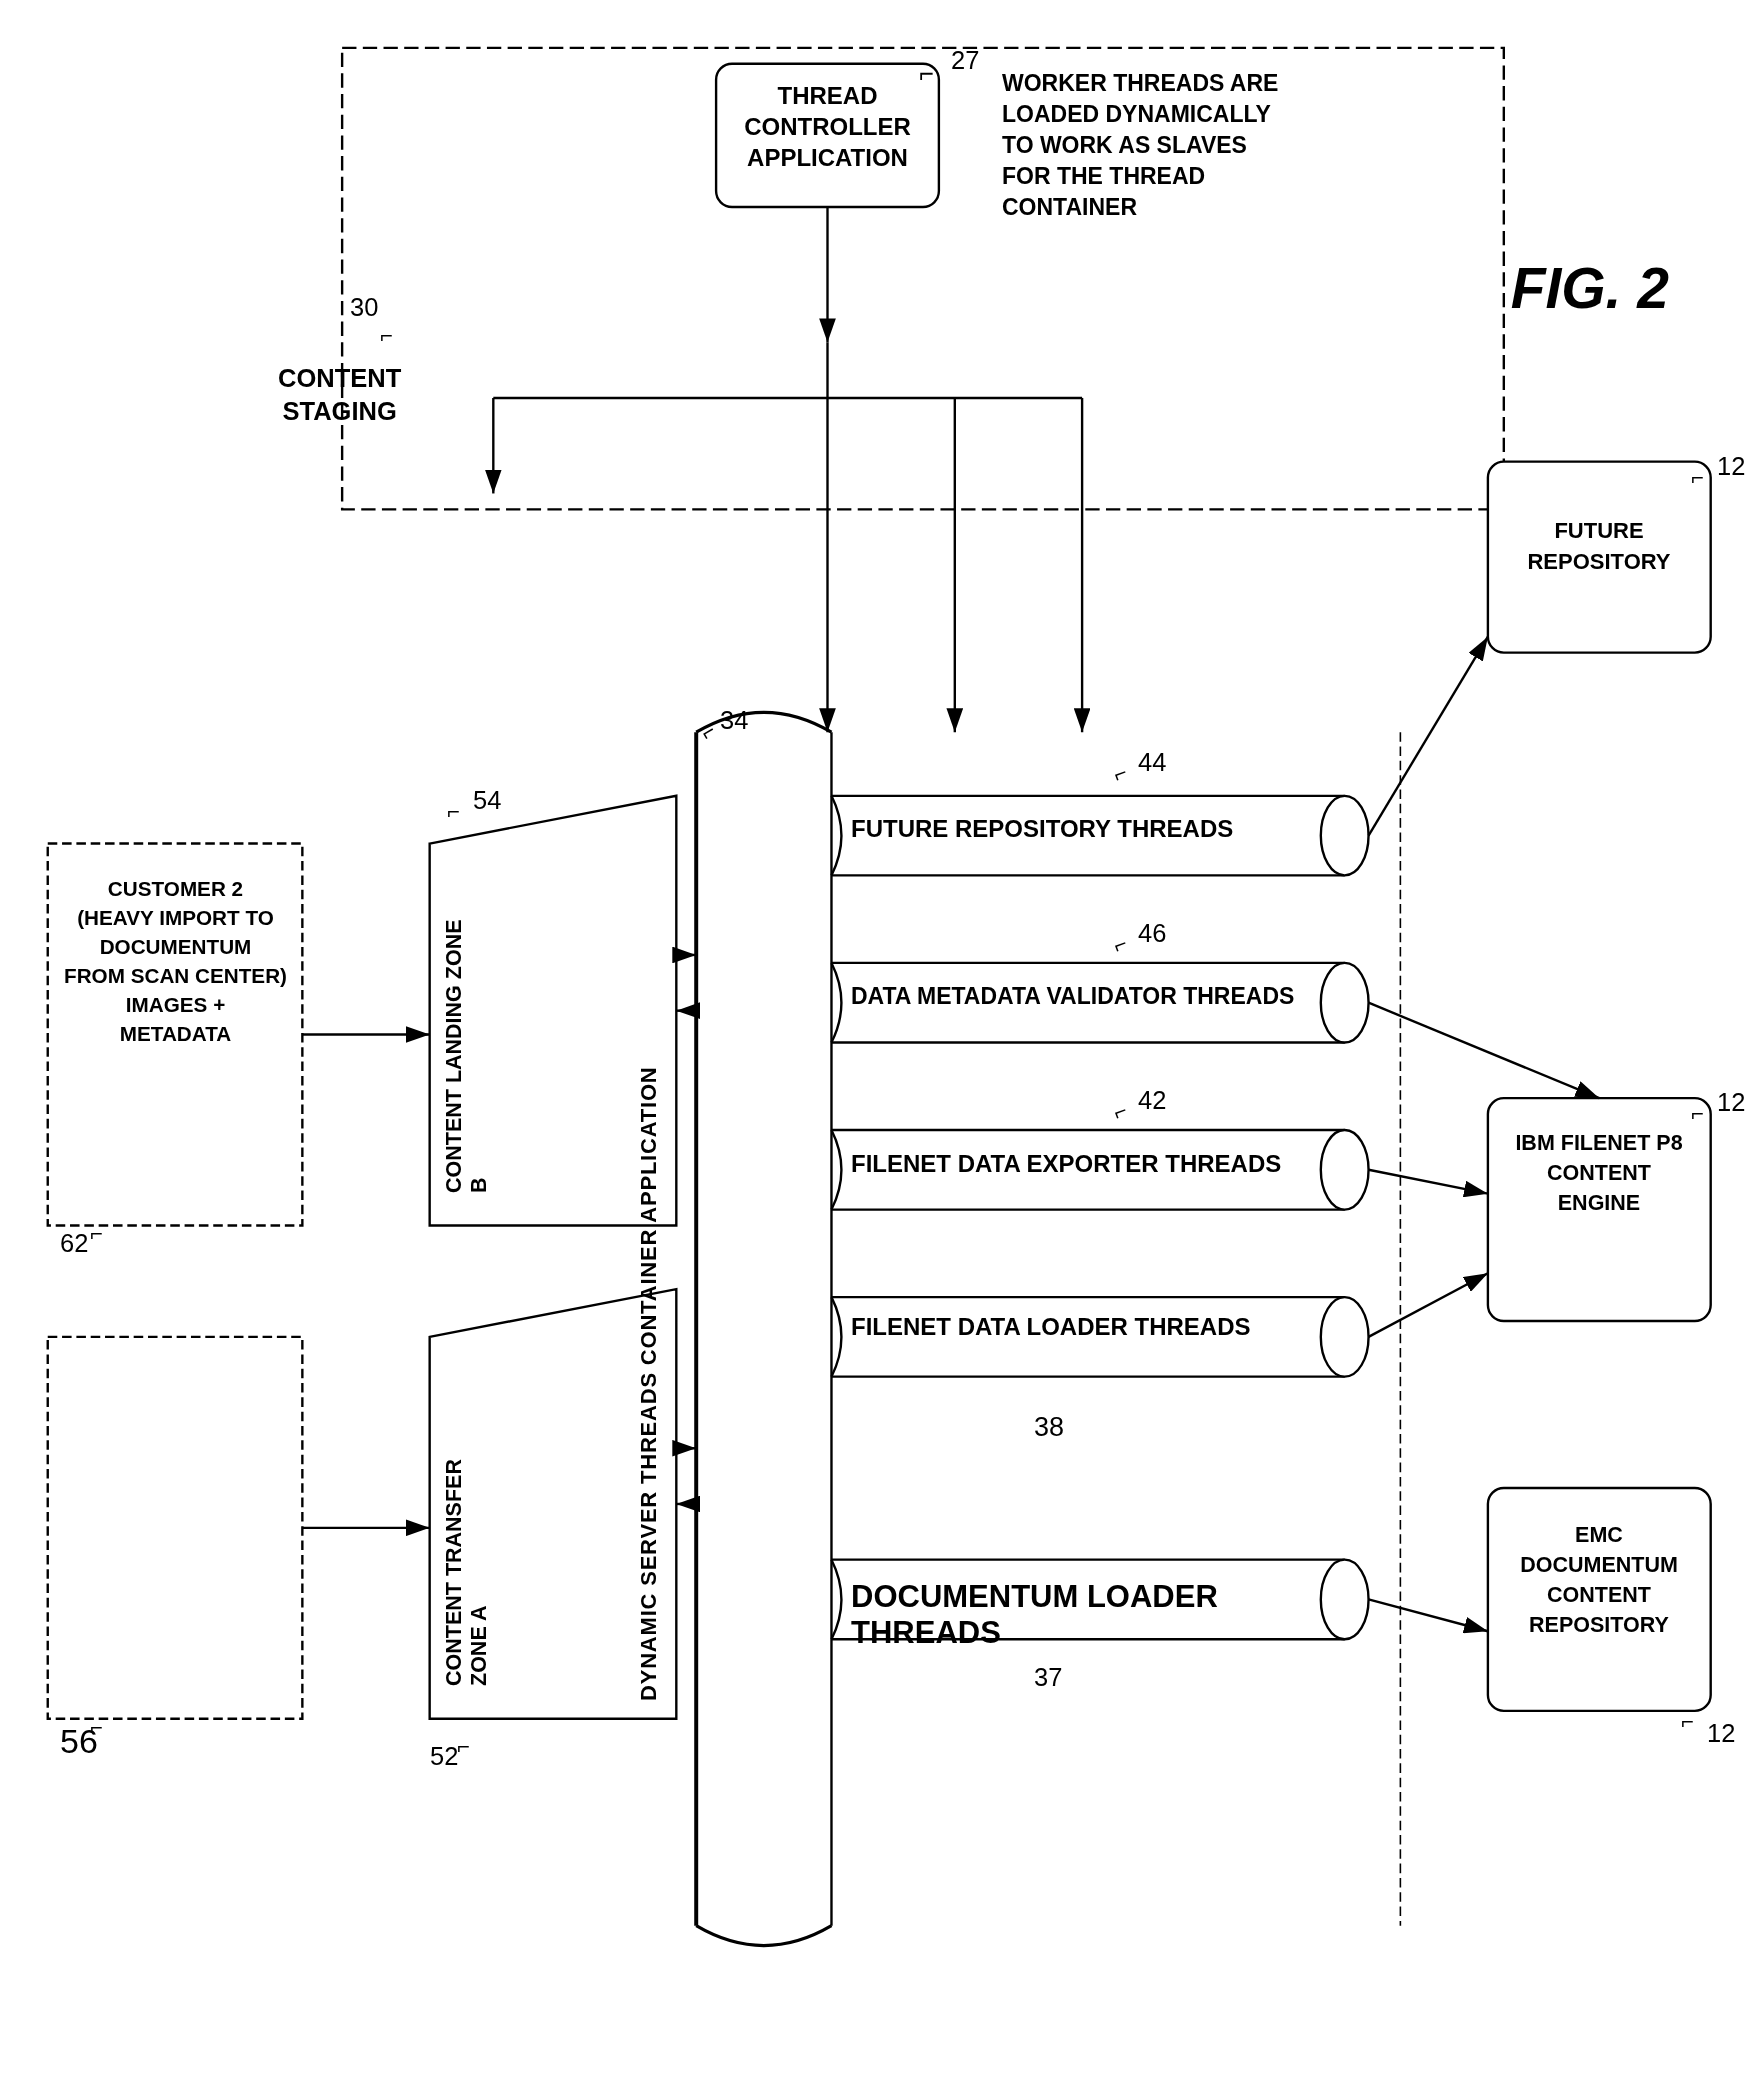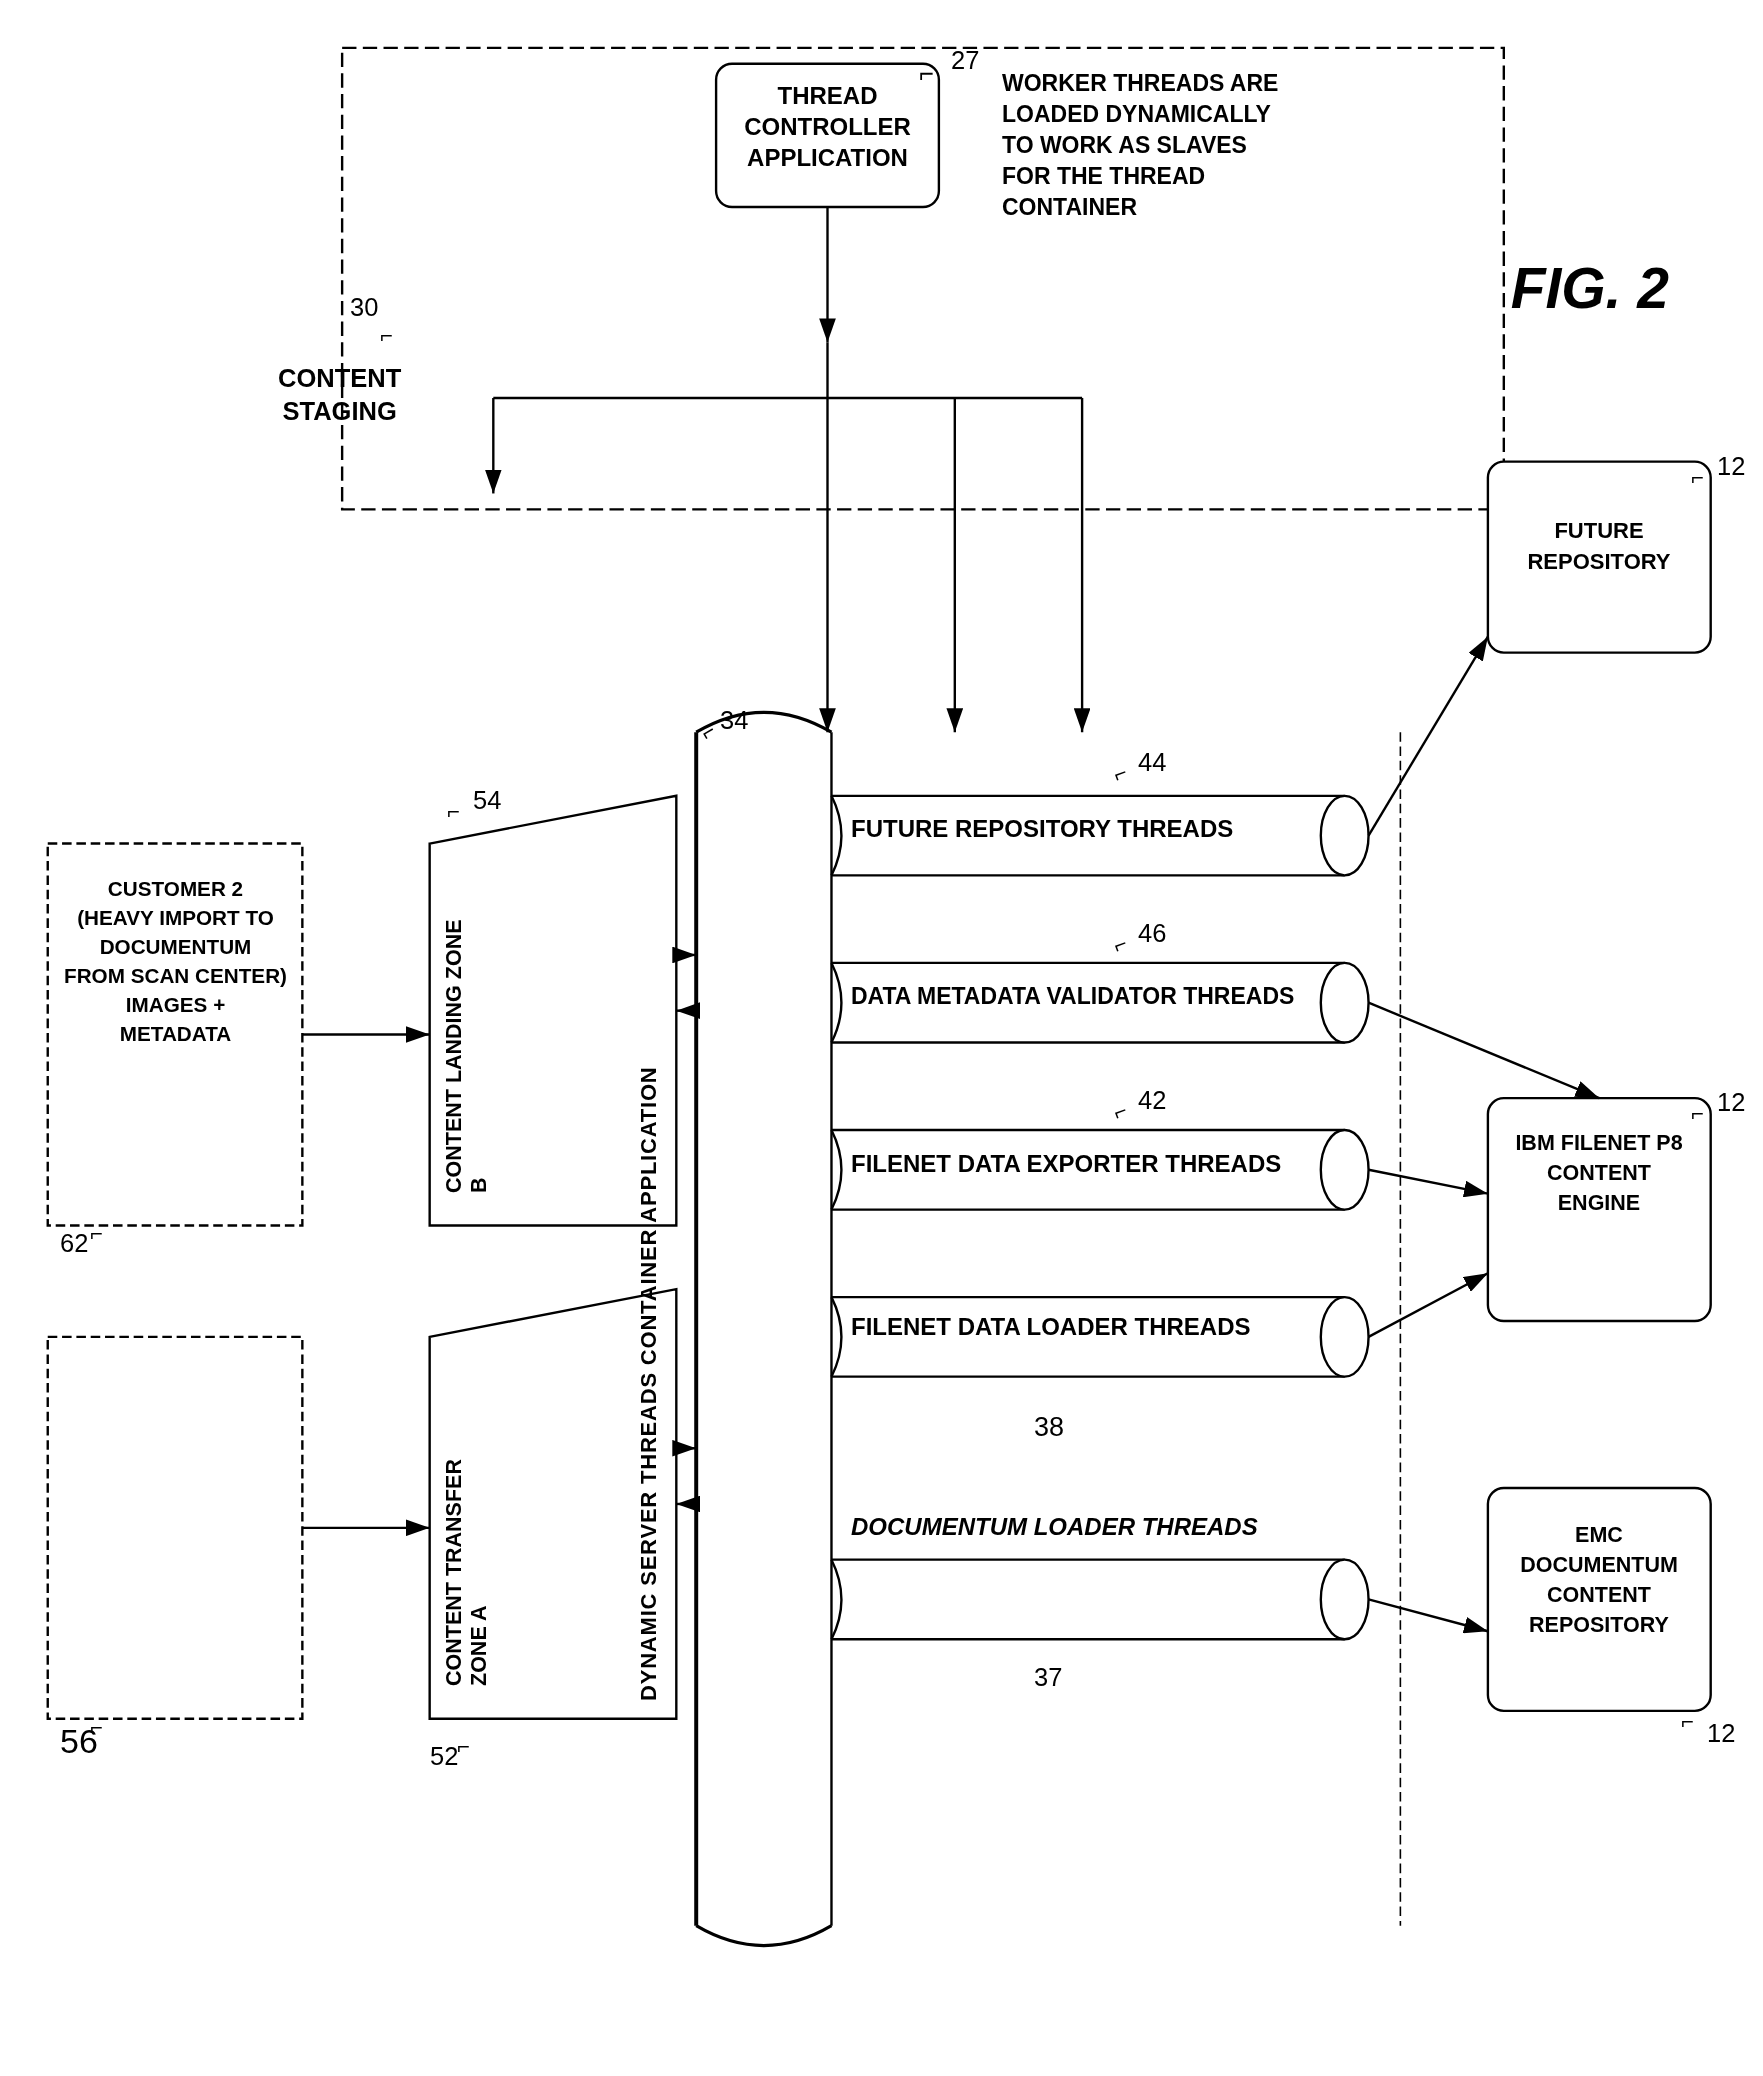--- a/index.html
+++ b/index.html
@@ -188,21 +188,21 @@
 
   <div style="position:absolute; top:1086px; left:1138px; font-size:25.5px;">42</div>
   <div style="position:absolute; top:1099px; left:1114px; font-size:22px; transform:rotate(-20deg);">⌐</div>
 
   <div style="position:absolute; top:1313px; left:851px; font-size:24px; font-weight:bold; width:493px; display:flex; align-items:center;">
     FILENET DATA LOADER THREADS
   </div>
 
   <div style="position:absolute; top:1412px; left:1034px; font-size:27px;">38</div>
 
-  <div style="position:absolute; top:1513px; left:851px; font-size:24px; font-weight:bold; width:493px; display:flex; align-items:center;font-style:italic;">
+  <div style="position:absolute; top:1579px; left:851px; font-size:31px; font-weight:bold; width:493px; display:flex; align-items:center;">
     DOCUMENTUM LOADER THREADS
   </div>
 
   <div style="position:absolute; top:1663px; left:1034px; font-size:25.5px;">37</div>
 
   <div style="position:absolute; top:907px; left:442px; font-size:21.5px; font-weight:bold; writing-mode:vertical-rl; transform:rotate(180deg); height:286px; display:flex; align-items:center; justify-content:center;">
     CONTENT LANDING ZONE B
   </div>
 
   <div style="position:absolute; top:786px; left:473px; font-size:25.5px;">54</div>

